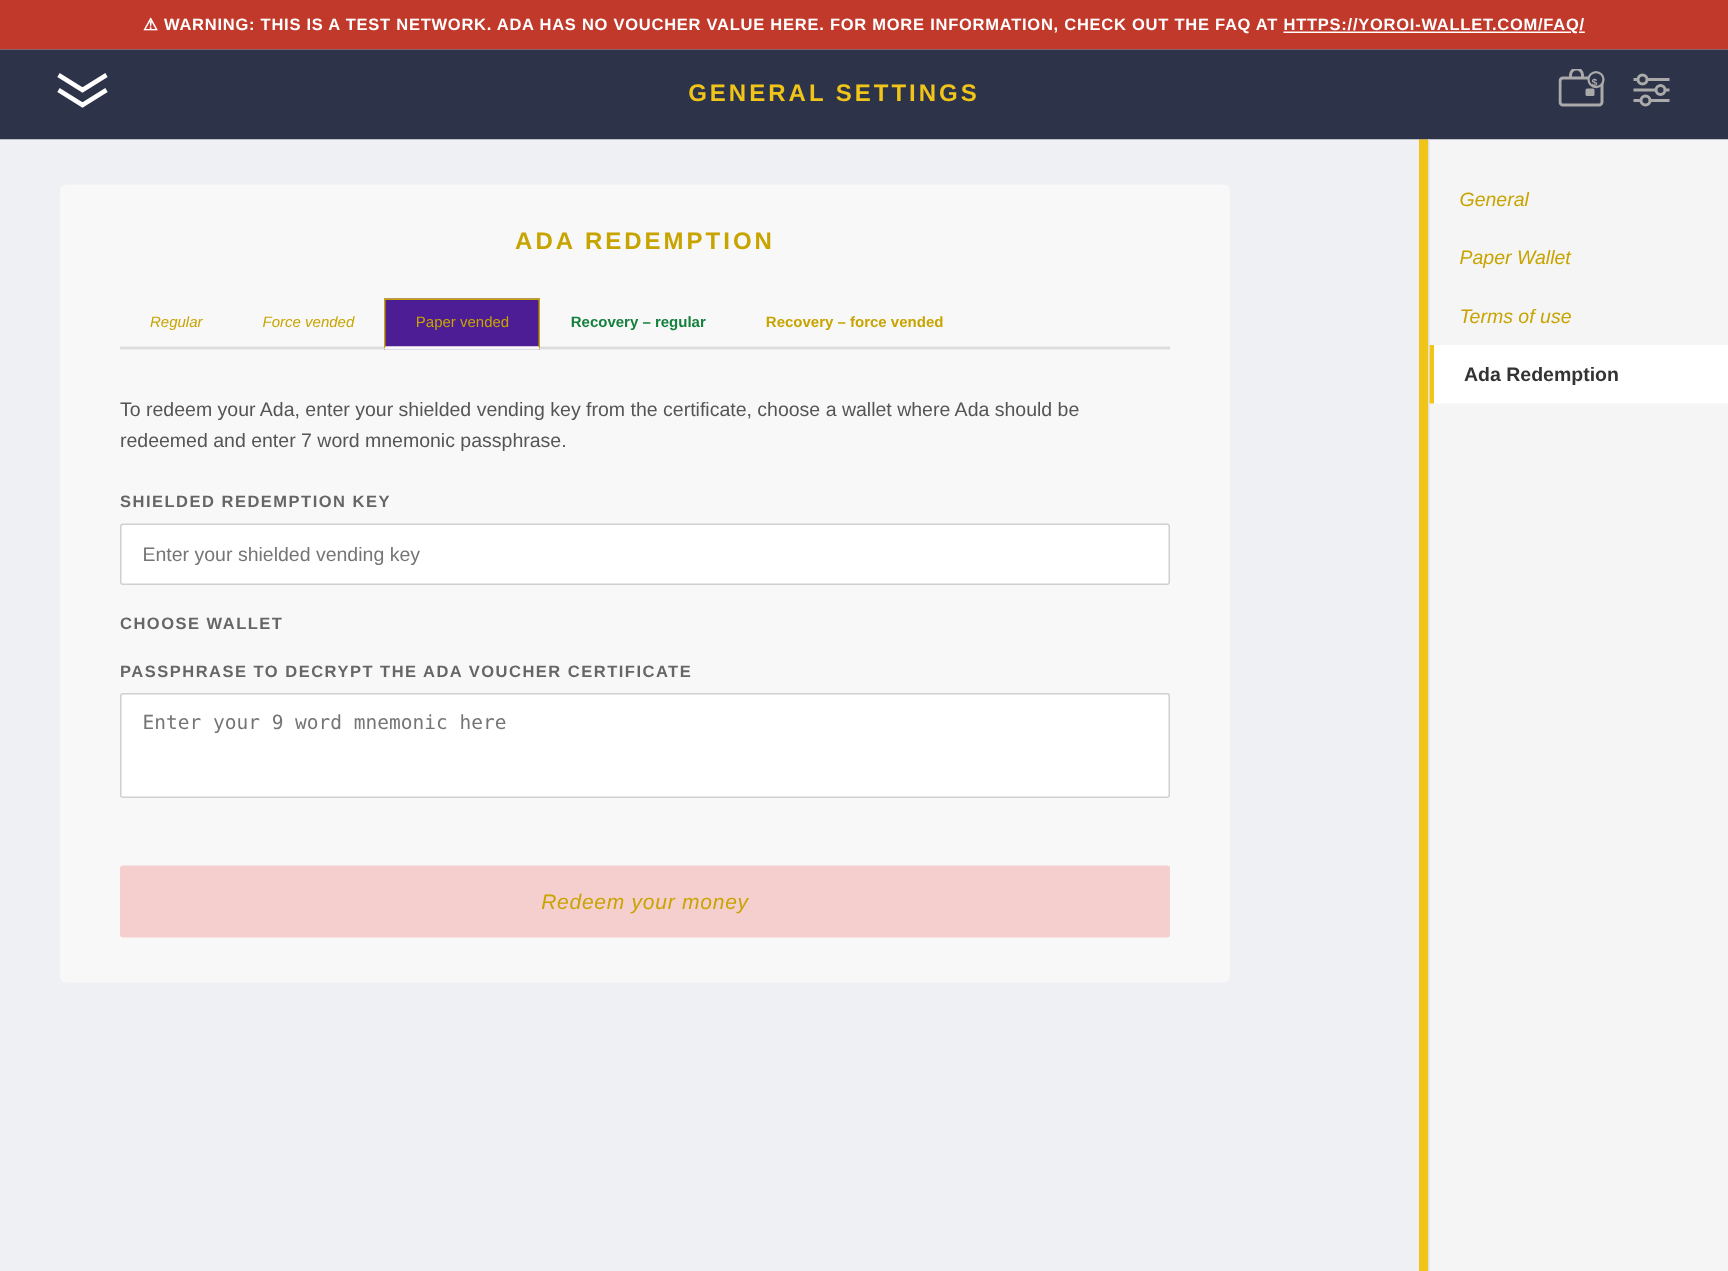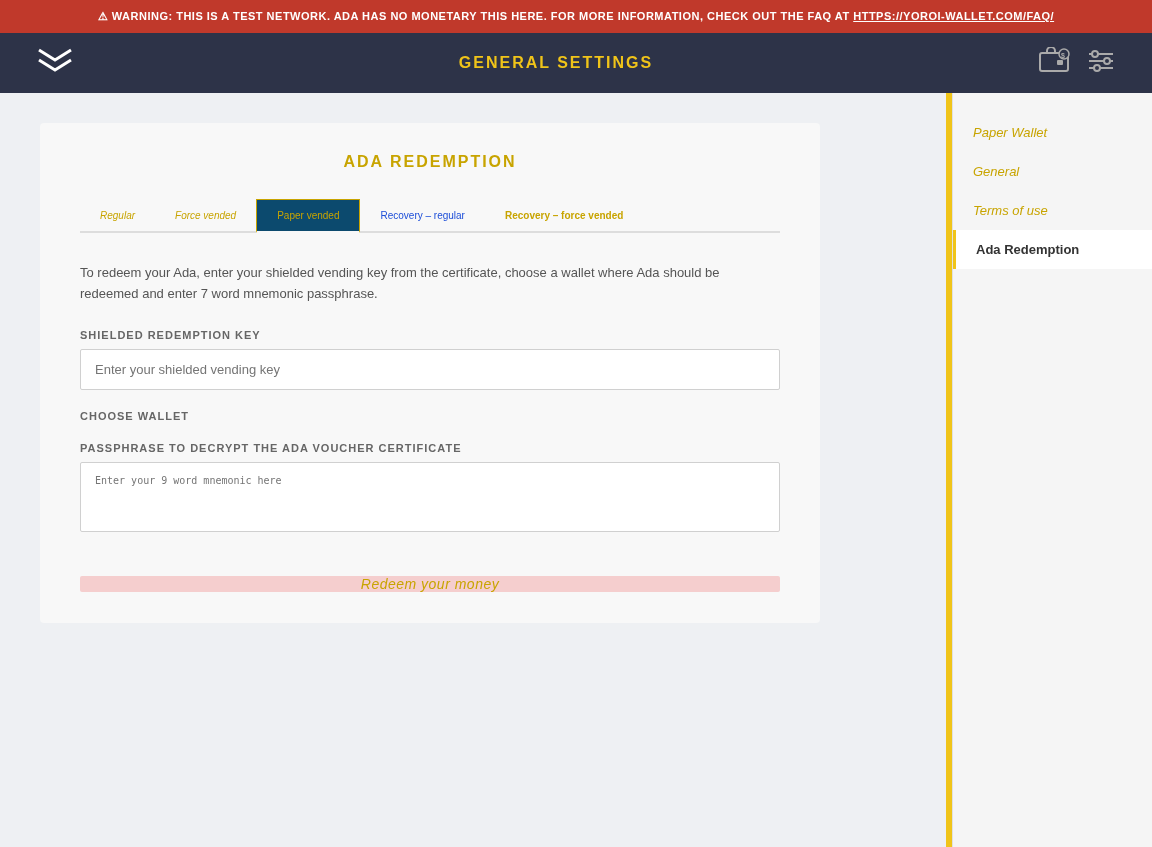--- a/index.html
+++ b/index.html
@@ -129,21 +129,21 @@
       background: transparent;
       position: relative;
       white-space: nowrap;
     }
     .tab.active {
       color: #c8a400;
       font-style: normal;
       border: 1px solid #c8a400;
       border-bottom: 2px solid #f8f8f8;
       margin-bottom: -2px;
-      background: #0c4a6e;
+      background: #4c1d95;
     }
     .tab.active::after {
       content: '';
       position: absolute;
       bottom: -2px;
       left: 0;
       right: 0;
       height: 2px;
       background: #f8f8f8;
     }
@@ -203,48 +203,49 @@
       color: #c8a400;
       font-size: 16px;
       pointer-events: none;
     }
 
     .field-textarea {
       width: 100%;
       padding: 12px 14px;
       border: 1px solid #d0d0d0;
       border-radius: 2px;
-      font-size: 10px;
+      font-size: 13px;
       color: #aaa;
       background: #fff;
       height: 70px;
       resize: none;
       outline: none;
     }
 
     
     .redeem-btn {
       width: 100%;
+      padding: 16px;
       background: #f5cece;
       color: #c8a400;
       font-size: 14px;
       font-style: italic;
       border: none;
       border-radius: 2px;
       cursor: pointer;
       text-align: center;
       margin-top: 20px;
       letter-spacing: 0.5px;
     }
   </style>
 </head>
 <body>
 
 <div class="warning-banner">
-  <span>⚠ WARNING: THIS IS A TEST NETWORK. ADA HAS NO MONETARY THIS HERE. FOR MORE INFORMATION, CHECK OUT THE FAQ AT </span><a href="#">HTTPS://YOROI-WALLET.COM/FAQ/</a>
+  <span>⚠ WARNING: THIS IS A TEST NETWORK. ADA HAS NO VOUCHER VALUE HERE. FOR MORE INFORMATION, CHECK OUT THE FAQ AT </span><a href="#">HTTPS://YOROI-WALLET.COM/FAQ/</a>
 </div>
 
 <div class="header">
   <div class="header-logo">
     <svg width="36" height="28" viewBox="0 0 36 28" fill="none">
       <polyline points="2,4 18,14 34,4" stroke="#fff" stroke-width="3" fill="none"></polyline>
       <polyline points="2,14 18,24 34,14" stroke="#fff" stroke-width="3" fill="none"></polyline>
     </svg>
   </div>
   <div class="header-title" style="position:relative;left:auto;transform:none;flex:1;text-align:center;">GENERAL SETTINGS</div>
@@ -276,21 +277,21 @@
   <div class="content-area">
     <div class="redemption-card">
       
       <div class="section-title">ADA REDEMPTION</div>
 
       
       <div class="tabs">
         <button class="tab">Regular</button>
         <button class="tab">Force vended</button>
         <button class="tab active">Paper vended</button>
-        <button class="tab" style="color:#1d4ed8;font-weight:normal;font-style:normal;">Recovery – regular</button>
+        <button class="tab" style="color:#15803d;font-weight:bold;font-style:normal;">Recovery – regular</button>
         <button class="tab" style="color:#c8a400;font-weight:bold;font-style:normal;">Recovery – force vended</button>
       </div>
 
       
       <p class="description">To redeem your Ada, enter your shielded vending key from the certificate, choose a wallet where Ada should be redeemed and enter 7 word mnemonic passphrase.</p>
 
       
       <div class="field-group">
         <div class="field-label">SHIELDED REDEMPTION KEY</div>
         <input class="field-input" type="text" placeholder="Enter your shielded vending key" style="">
@@ -308,18 +309,18 @@
       </div>
 
       
       <button class="redeem-btn">Redeem your money</button>
     </div>
   </div>
 
   <div class="yellow-border"></div>
 
   <div class="sidebar">
+    <div class="sidebar-item">General</div>
     <div class="sidebar-item">Paper Wallet</div>
-    <div class="sidebar-item">General</div>
     <div class="sidebar-item">Terms of use</div>
     <div class="sidebar-item active">Ada Redemption</div>
   </div>
 </div>
 
 </body></html>

